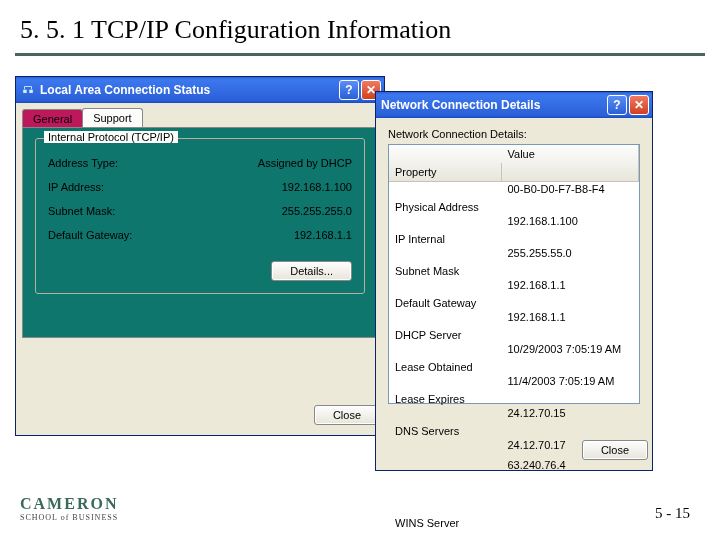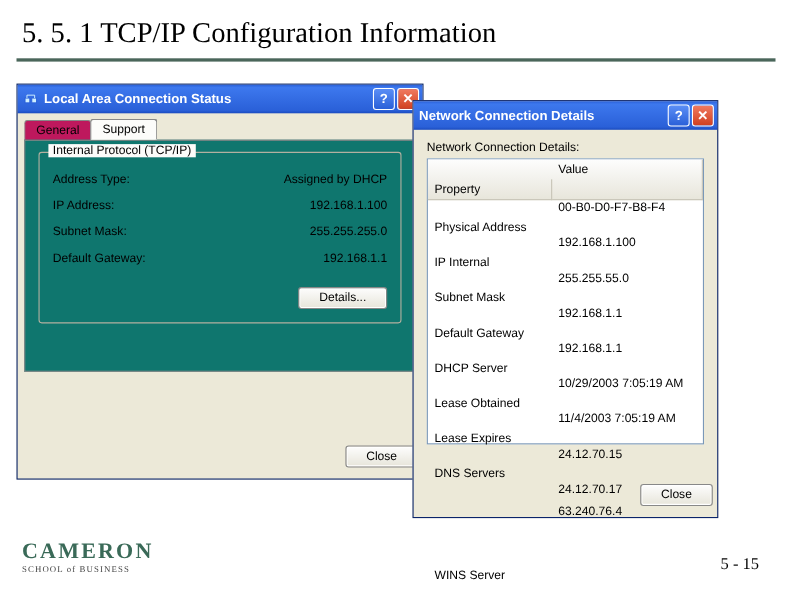--- a/index.html
+++ b/index.html
@@ -154,21 +154,21 @@
     bottom: 18px;
     left: 0; right: 0;
     display: flex;
     justify-content: space-between;
     padding: 0 30px 0 20px;
     align-items: flex-end;
   }
   .logo {
     font-family: Georgia, serif;
   }
-  .logo-main { color: #3a6a58; font-size: 20px; letter-spacing: 2px; font-weight: 600; }
+  .logo-main { color: #3a6a58; font-size: 16px; letter-spacing: 2px; font-weight: 600; }
   .logo-sub { font-size: 8px; letter-spacing: 1px; color: #444; }
   .page-num { font-family: "Times New Roman", serif; font-size: 15px; color: #000; }
   svg { display: block; }
 </style>
 </head>
 <body>
 
 <div class="slide-title">5. 5. 1  TCP/IP Configuration Information</div>
 <hr class="title-rule">
 

